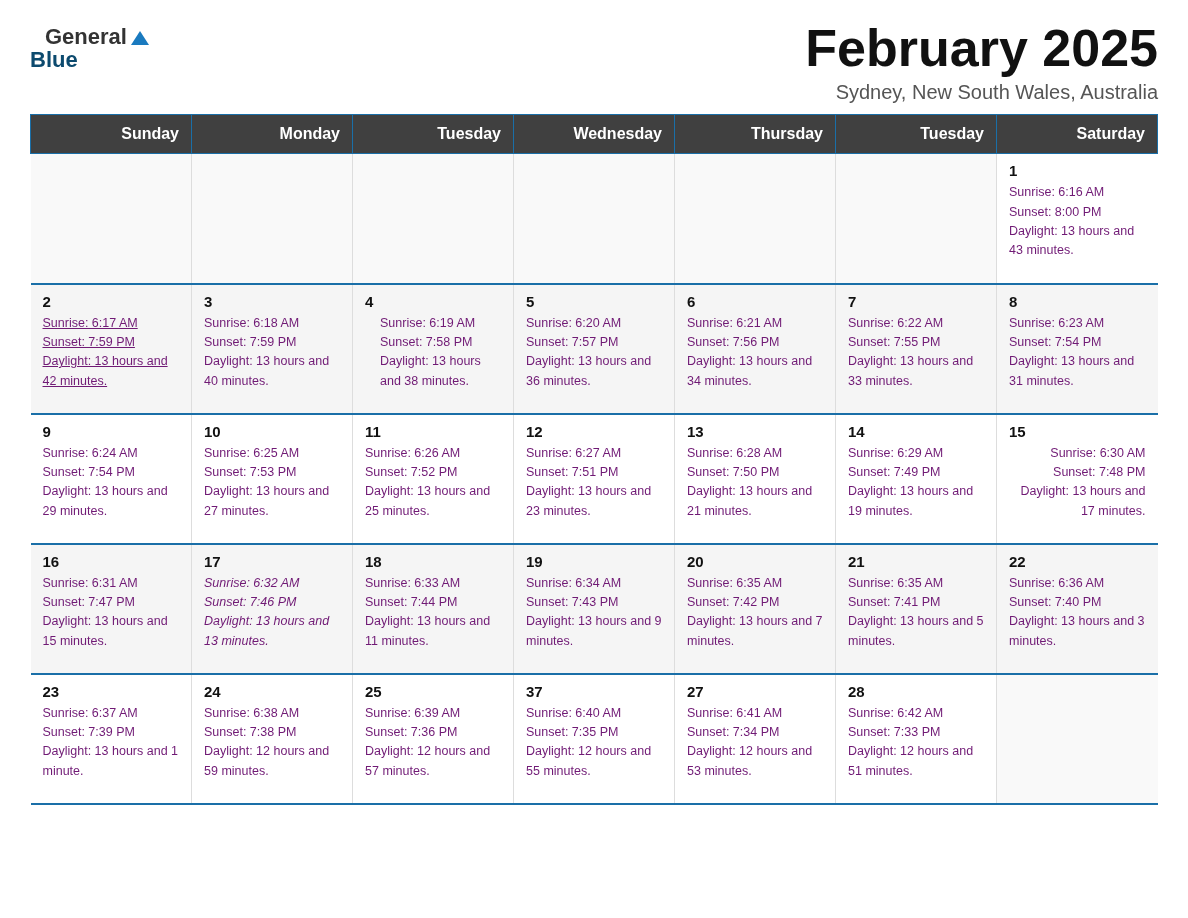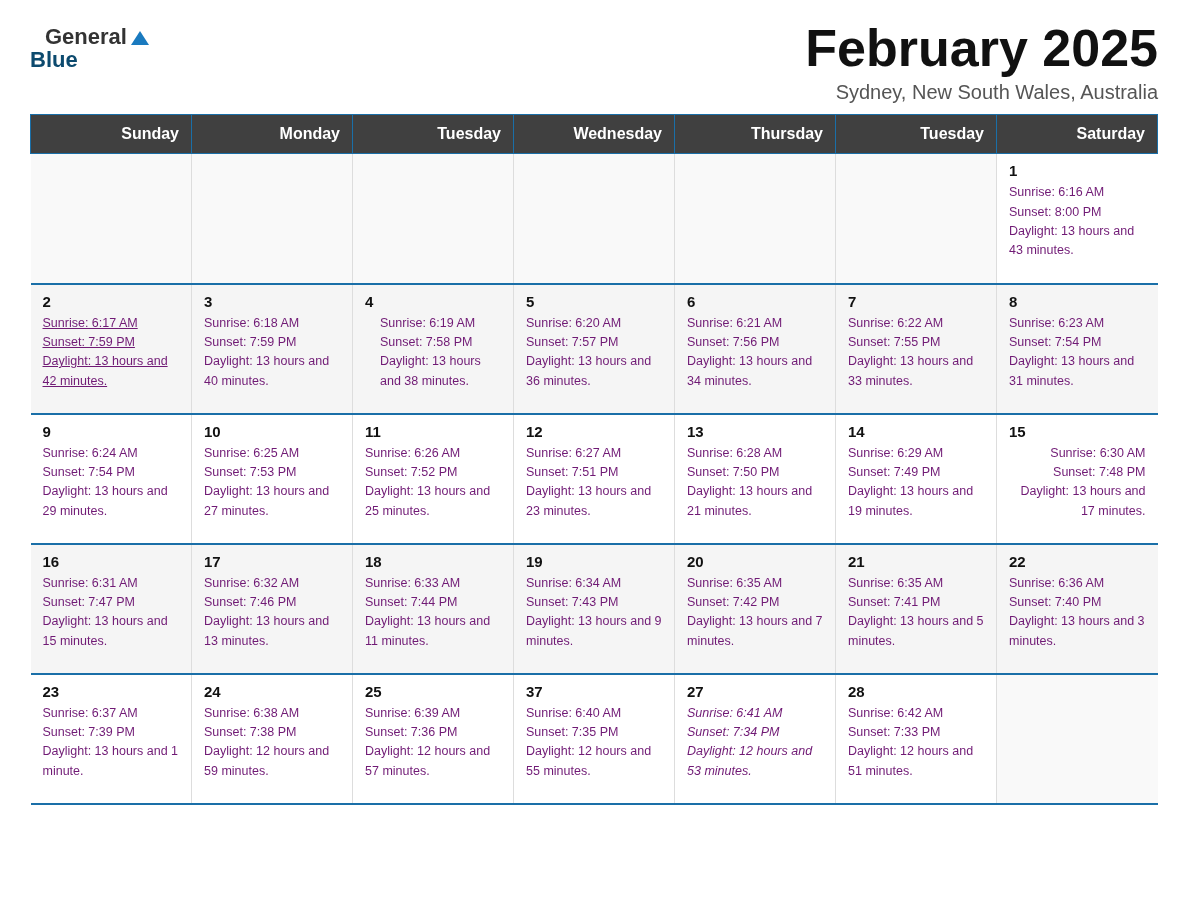--- a/index.html
+++ b/index.html
@@ -238,21 +238,21 @@
       </tr>
       <tr>
         <td>
           <span class="day-num">16</span>
           <div class="day-info" style="white-space: pre-line;">Sunrise: 6:31 AM
 Sunset: 7:47 PM
 Daylight: 13 hours and 15 minutes.</div>
         </td>
         <td>
           <span class="day-num">17</span>
-          <div class="day-info" style="white-space: pre-line;">Sunrise: 6:32 AM
+          <div class="day-info" style="white-space: pre-line; font-style: italic;">Sunrise: 6:32 AM
 Sunset: 7:46 PM
 Daylight: 13 hours and 13 minutes.</div>
         </td>
         <td>
           <span class="day-num">18</span>
           <div class="day-info" style="white-space: pre-line;">Sunrise: 6:33 AM
 Sunset: 7:44 PM
 Daylight: 13 hours and 11 minutes.</div>
         </td>
         <td>
@@ -300,21 +300,21 @@
 Daylight: 12 hours and 57 minutes.</div>
         </td>
         <td>
           <span class="day-num">37</span>
           <div class="day-info" style="white-space: pre-line;">Sunrise: 6:40 AM
 Sunset: 7:35 PM
 Daylight: 12 hours and 55 minutes.</div>
         </td>
         <td>
           <span class="day-num">27</span>
-          <div class="day-info" style="white-space: pre-line; font-style: italic;">Sunrise: 6:41 AM
+          <div class="day-info" style="white-space: pre-line;">Sunrise: 6:41 AM
 Sunset: 7:34 PM
 Daylight: 12 hours and 53 minutes.</div>
         </td>
         <td>
           <span class="day-num">28</span>
           <div class="day-info" style="white-space: pre-line;">Sunrise: 6:42 AM
 Sunset: 7:33 PM
 Daylight: 12 hours and 51 minutes.</div>
         </td>
         <td class="empty-cell"></td>

